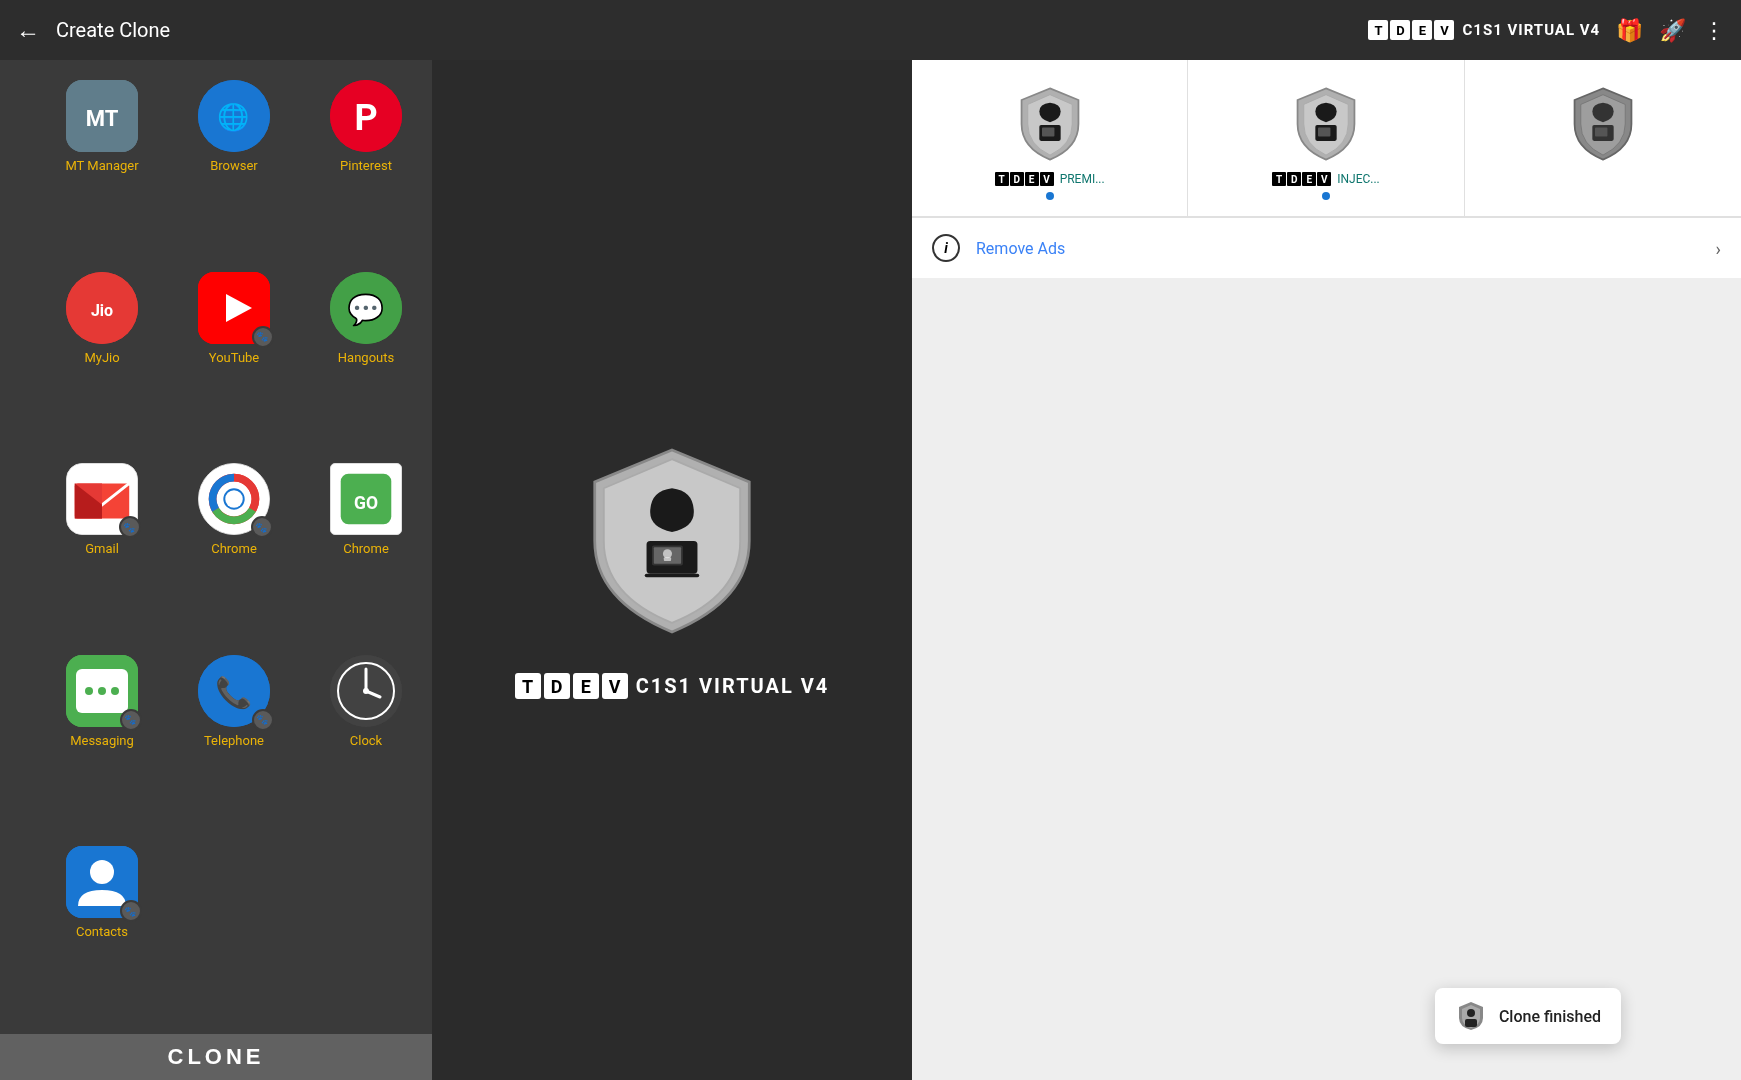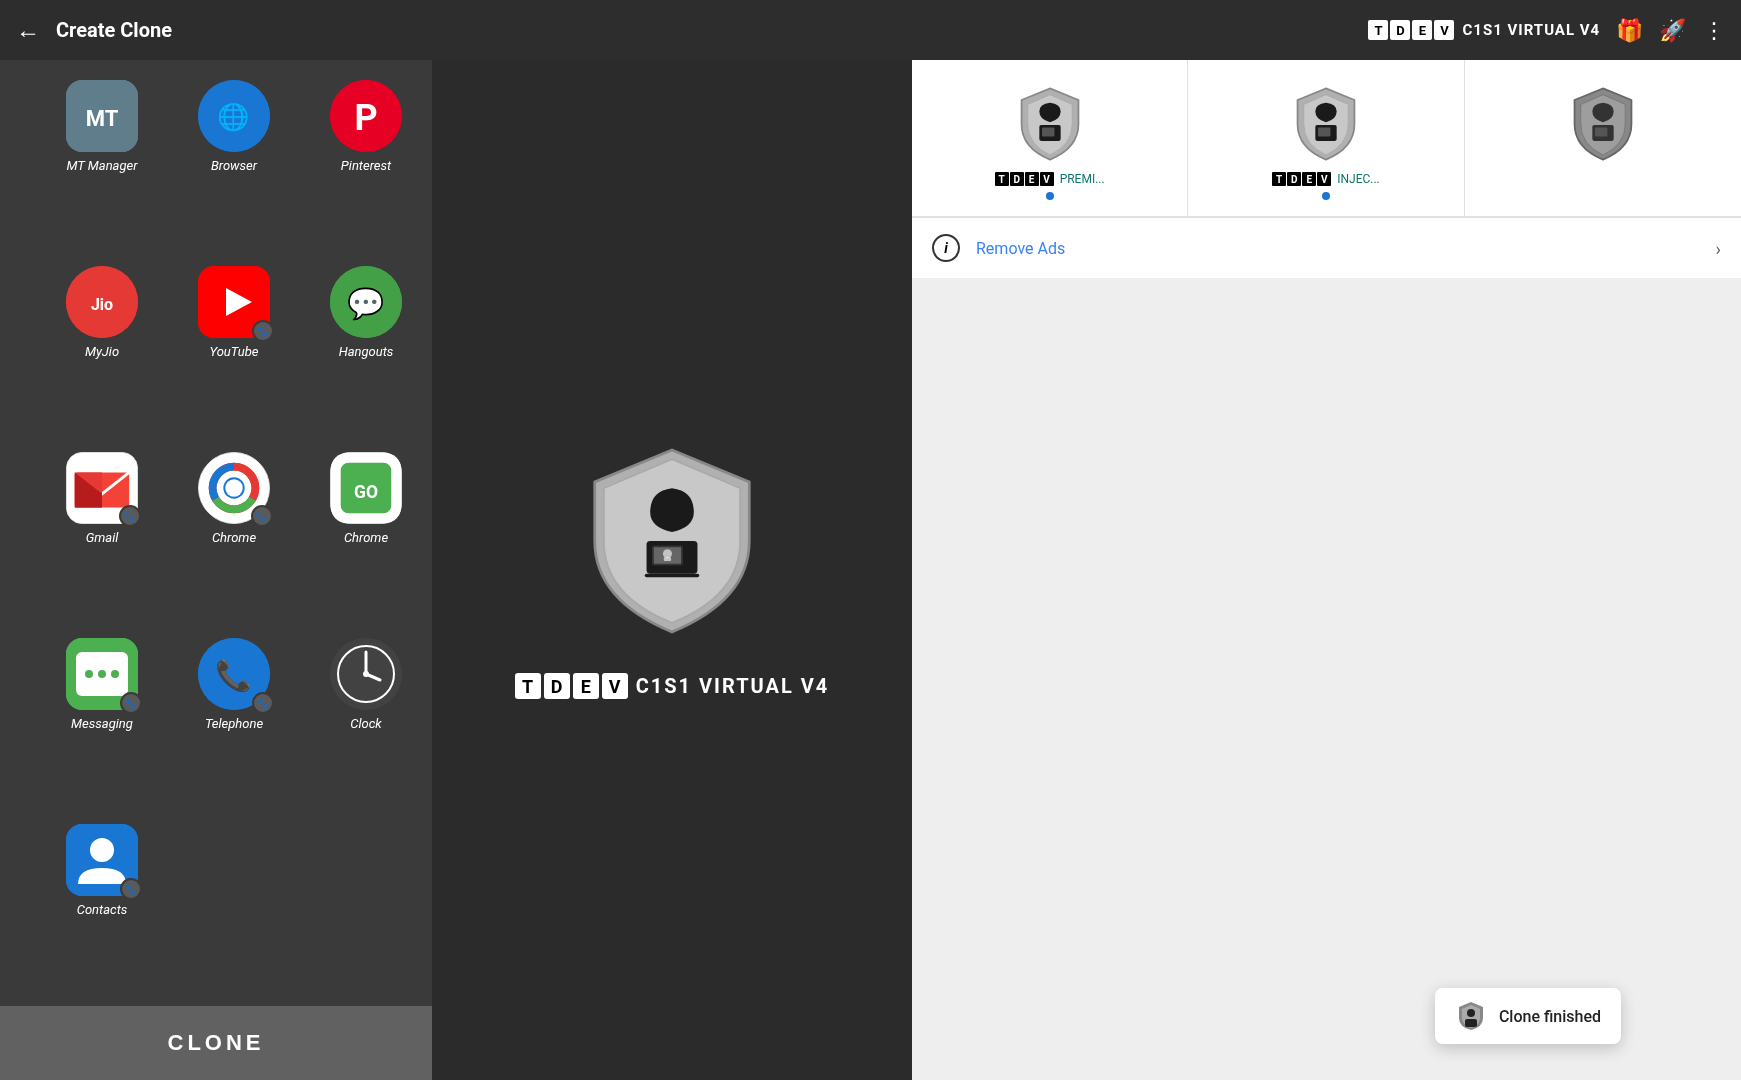--- a/index.html
+++ b/index.html
@@ -23,21 +23,21 @@
       padding: 0 16px;
       flex-shrink: 0;
     }
     .header-back {
       font-size: 24px;
       margin-right: 16px;
       cursor: pointer;
     }
     .header-title {
       font-size: 20px;
-      font-weight: 700;
+      font-weight: 400;
       flex: 1;
     }
     .header-right {
       display: flex;
       align-items: center;
       gap: 16px;
     }
     .tdev-badge {
       display: flex;
       gap: 2px;
@@ -127,33 +127,32 @@
       border-radius: 50%;
       display: flex;
       align-items: center;
       justify-content: center;
       font-size: 10px;
       color: white;
       border: 2px solid #3a3a3a;
     }
 
     .app-name {
-      color: #ffffff;
+      color: #eab308;
       font-size: 13px;
       text-align: center;
-      font-style: italic;
     }
 
     .clone-btn-container {
       background: #5a5a5a;
       padding: 0;
     }
     .clone-btn {
       width: 100%;
-      padding: 24px;
+      padding: 10px;
       background: #616161;
       color: white;
       font-size: 22px;
       font-weight: bold;
       border: none;
       cursor: pointer;
       letter-spacing: 4px;
     }
 
     
@@ -440,21 +439,21 @@
             <circle cx="36" cy="36" r="9" fill="white"></circle>
 
             <path d="M14 36 A22 22 0 0 1 58 36" fill="none" stroke="none"></path>
           </svg>
           <div class="clone-badge">🐾</div>
         </div>
         <span class="app-name">Chrome</span>
       </div>
 
       <div class="app-item">
-        <div class="app-icon-wrap" style="background:white; border-radius:20px; border:1px solid #ddd;">
+        <div class="app-icon-wrap" style="background:white; border-radius:5px; border:1px solid #ddd;">
           <svg width="72" height="72" viewBox="0 0 72 72">
             <rect width="72" height="72" rx="16" fill="white"></rect>
 
             <rect x="10" y="10" width="52" height="52" rx="8" fill="#4caf50"></rect>
             <text x="36" y="46" text-anchor="middle" fill="white" font-size="18" font-weight="bold">GO</text>
           </svg>
         </div>
         <span class="app-name">Chrome</span>
       </div>
 

